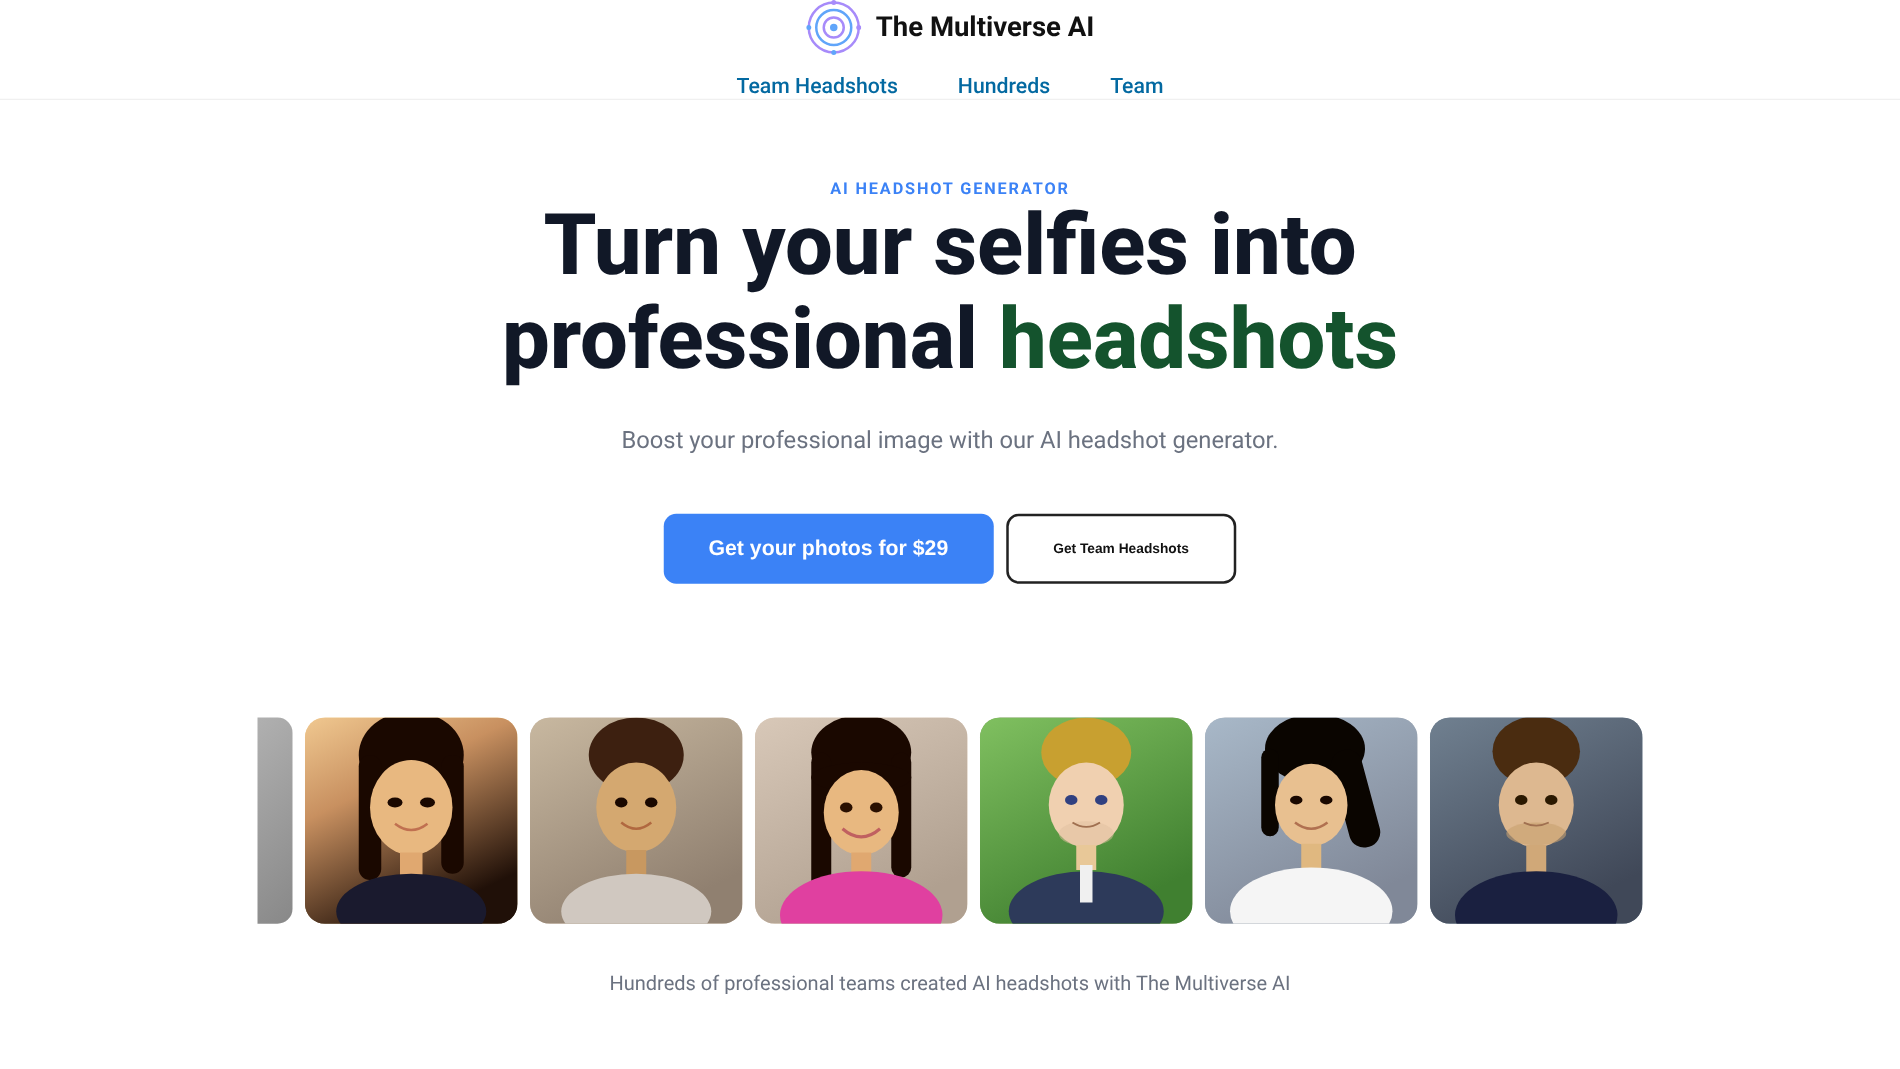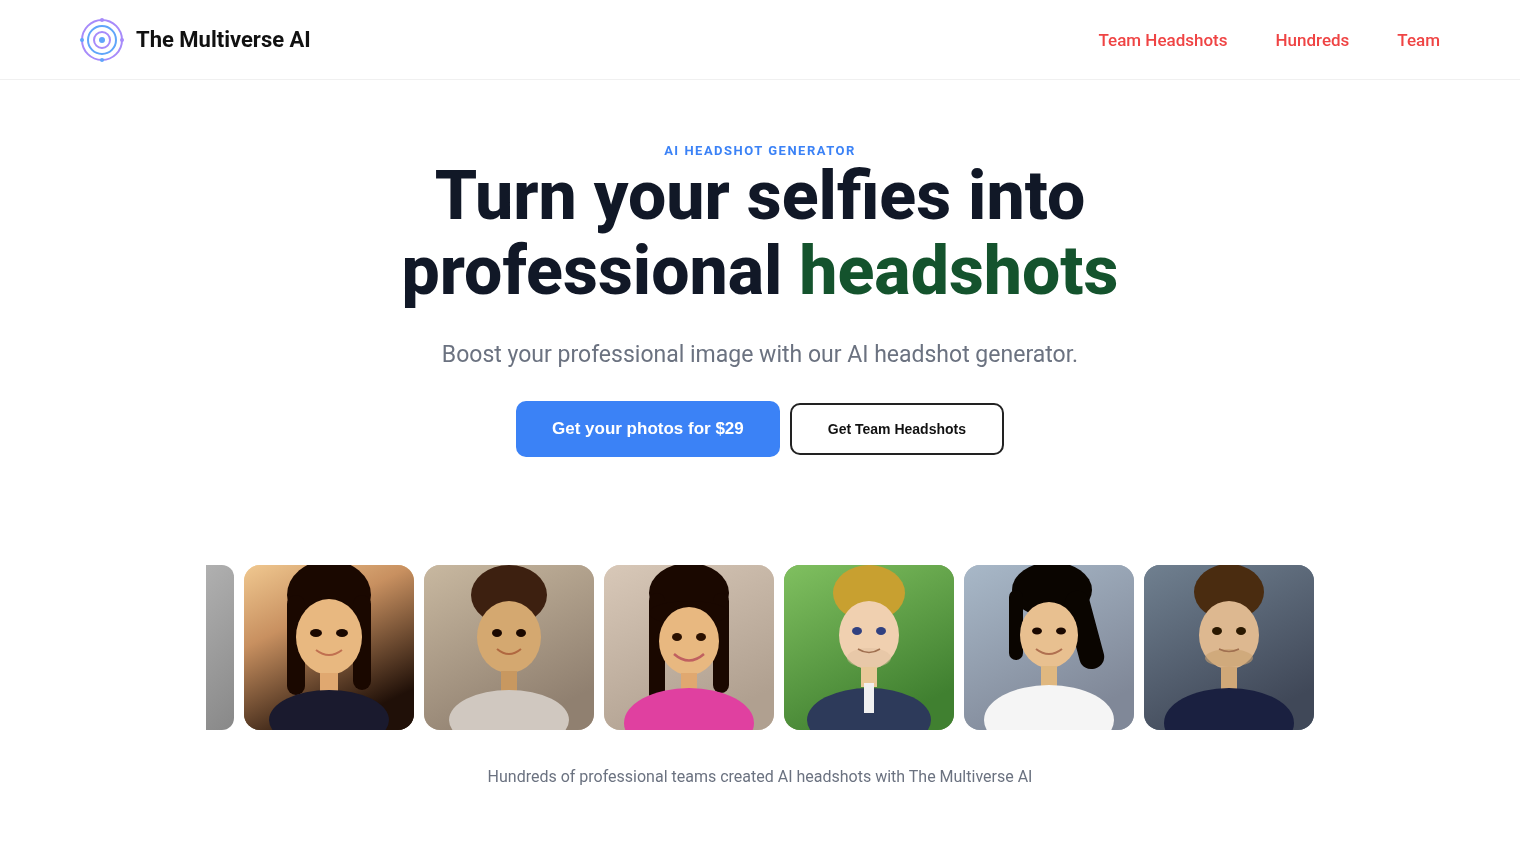--- a/index.html
+++ b/index.html
@@ -18,20 +18,21 @@
     }
 
     
     .navbar {
       display: flex;
       align-items: center;
       justify-content: space-between;
       padding: 0 80px;
       height: 80px;
       border-bottom: 1px solid #f0f0f0;
+      flex-direction: column;
     }
 
     .logo-area {
       display: flex;
       align-items: center;
       gap: 12px;
       text-decoration: none;
       color: inherit;
     }
 
@@ -43,21 +44,21 @@
 
     .nav-links {
       display: flex;
       align-items: center;
       gap: 48px;
     }
 
     .nav-link {
       font-size: 17px;
       font-weight: 500;
-      color: #ef4444;
+      color: #0369a1;
       text-decoration: none;
       cursor: pointer;
     }
 
     
     .hero {
       text-align: center;
       padding: 60px 40px 40px;
     }
 
@@ -79,30 +80,29 @@
       max-width: 900px;
       margin-left: auto;
       margin-right: auto;
     }
 
     .hero-title .highlight {
       color: #14532d;
     }
 
     .hero-subtitle {
-      font-size: 23px;
+      font-size: 19px;
       color: #6b7280;
       line-height: 1.6;
-      margin-bottom: 28px;
+      margin-bottom: 44px;
     }
 
     
     .button-group {
       display: flex;
-      align-items: center;
       justify-content: center;
       gap: 10px;
       margin-bottom: 60px;
     }
 
     .btn-primary {
       background: #3b82f6;
       color: #fff;
       border: none;
       border-radius: 10px;
@@ -112,21 +112,21 @@
       cursor: pointer;
       transition: background 0.2s;
     }
 
     .btn-outline {
       background: #fff;
       color: #111;
       border: 2px solid #222;
       border-radius: 10px;
       padding: 16px 36px;
-      font-size: 14px;
+      font-size: 11px;
       font-weight: 600;
       cursor: pointer;
       transition: background 0.2s;
     }
 
     
     .gallery {
       display: flex;
       align-items: center;
       justify-content: center;

